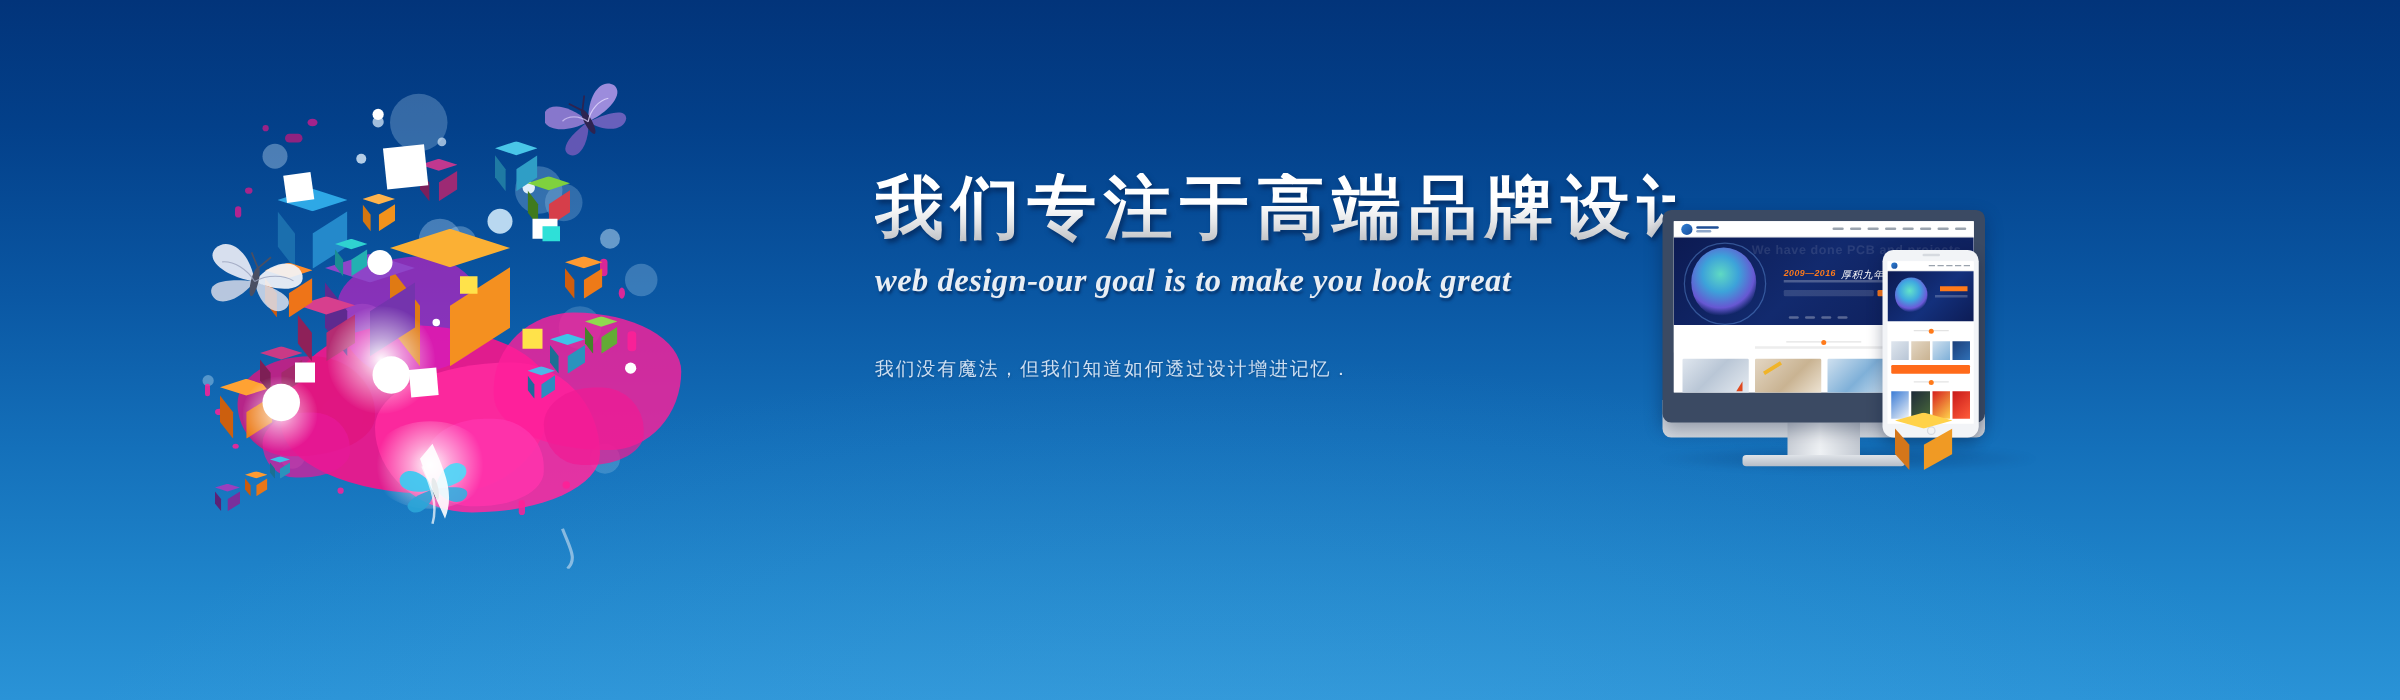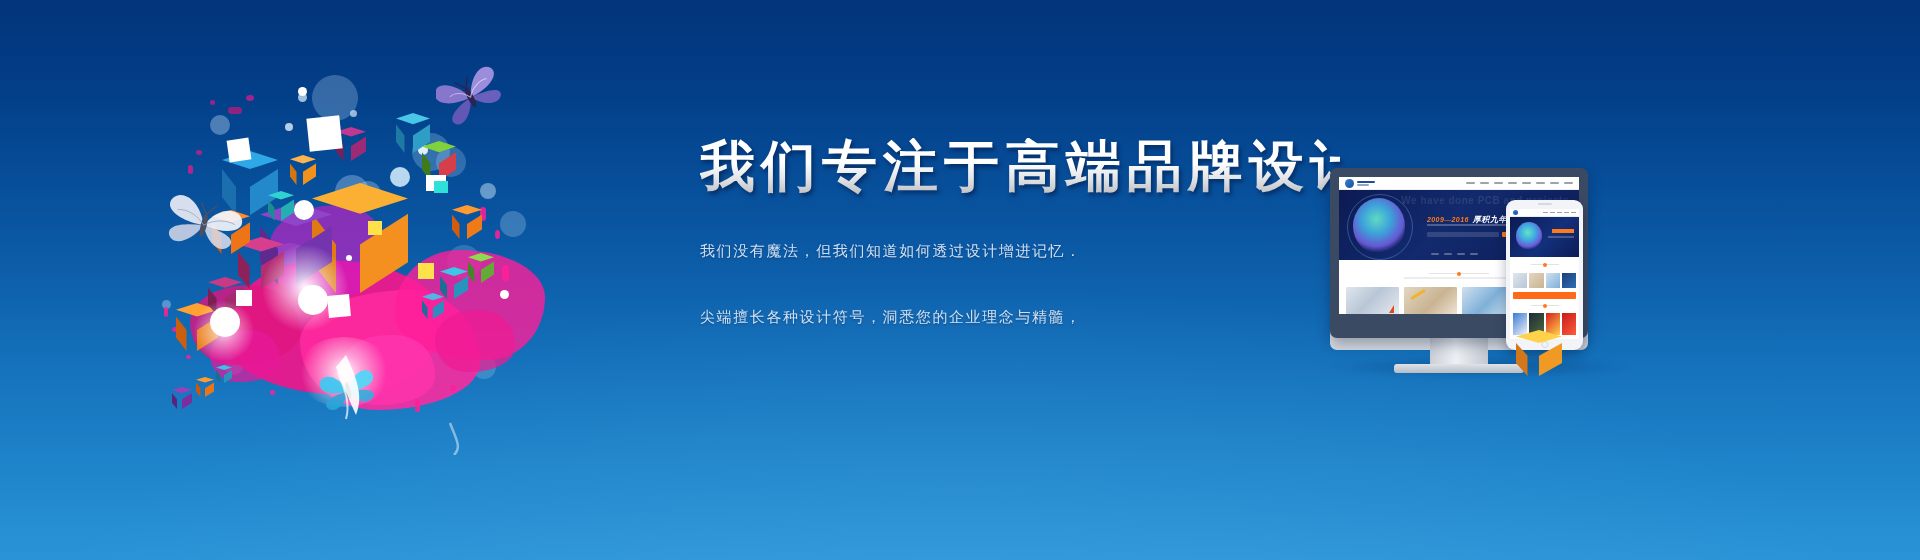--- a/index.html
+++ b/index.html
@@ -91,21 +91,20 @@
     letter-spacing:.4px; white-space:nowrap;
     color:#e9eef4;
     text-shadow:1px 2px 2px rgba(0,20,60,.5);
   }
   .para{ margin-top:40px; }
   .para p{
     font-family:"DejaVu Sans","Liberation Sans", sans-serif;
     font-size:15px; line-height:30px; letter-spacing:1.6px;
     color:#cfe0f2; white-space:nowrap;
     text-shadow:0 1px 2px rgba(0,20,60,.35);
-    margin-top:36px;
   }
 
   
   .devices{ position:absolute; left:1320px; top:160px; width:330px; height:230px; }
 
   
   .monitor{ position:absolute; left:10px; top:8px; width:258px; height:170px;
     background:#3b4a63; border-radius:7px; padding:9px 9px 24px 9px;
     box-shadow:0 6px 14px rgba(0,18,50,.35); }
   .mon-screen{ width:100%; height:100%; background:#ffffff; overflow:hidden; position:relative; }
@@ -131,21 +130,21 @@
   .hero-mesh{ position:absolute; left:14px; top:8px; width:52px; height:56px;
     border-radius:50%;
     background:radial-gradient(circle at 45% 38%, #63e3c8 0%, #3fa9e0 32%, #6b5ad8 60%, rgba(20,30,90,0) 74%);
     opacity:.95; }
   .hero-mesh-ring{ position:absolute; left:8px; top:4px; width:66px; height:66px; border-radius:50%;
     border:1px solid rgba(120,180,255,.35); }
   .hero-ghost{ position:absolute; right:10px; top:5px; font-size:10px; font-weight:bold;
     color:rgba(255,255,255,.10); letter-spacing:.5px; white-space:nowrap; }
   .hero-years{ position:absolute; left:88px; top:24px; display:flex; align-items:center; gap:4px; }
   .hy-num{ color:#ff7a1a; font-weight:bold; font-size:7px; letter-spacing:.4px; }
-  .hy-cn{ color:#ffffff; font-weight:bold; font-size:8px; letter-spacing:.6px; }
+  .hy-cn{ color:#ffffff; font-weight:normal; font-size:8px; letter-spacing:.6px; }
   .hero-sub{ position:absolute; left:88px; top:34px; width:96px; height:2px;
     background:rgba(255,255,255,.25); }
   .hero-line{ position:absolute; left:88px; top:42px; display:flex; align-items:center; gap:3px; }
   .hl-bar{ width:72px; height:5px; background:rgba(255,255,255,.14); border-radius:1px; }
   .hl-btn{ width:16px; height:5px; background:#ff7a1a; border-radius:1px; }
   .hero-dots{ position:absolute; left:92px; bottom:5px; display:flex; gap:5px; }
   .hd{ width:8px; height:2px; background:rgba(255,255,255,.3); border-radius:1px; }
   .site-mid{ background:#fff; padding:5px 0 3px; text-align:center; }
   .mid-title{ display:inline-block; font-size:4px; color:#233; font-weight:bold; }
   .mid-rule{ width:60px; height:1px; background:#e3e3e3; margin:3px auto; position:relative; }
@@ -426,23 +425,23 @@
 
     <svg class="art-layer" viewBox="0 0 420 400" style="pointer-events:none;">
       <path d="M196 300 C206 322, 214 340, 206 360 C200 346, 192 330, 186 312 Z" fill="#ffffff" opacity=".9"></path>
       <path d="M188 318 C196 336, 200 350, 196 364" stroke="#ffffff" stroke-width="2" fill="none" opacity=".7"></path>
       <path d="M300 368 C306 384, 312 392, 304 400" stroke="#dfe9f5" stroke-width="2.5" fill="none" opacity=".55"></path>
     </svg>
   </div>
 
   <div class="copy">
     <h1 class="headline">我们专注于高端品牌设计</h1>
+    <div class="subhead">web design-our goal is to make you look great</div>
     <div class="para">
       <p>我们没有魔法，但我们知道如何透过设计增进记忆．</p>
-      <p>尖端擅长各种设计符号，洞悉您的企业理念与精髓，</p>
     </div>
   </div>
 
   <div class="devices">
     <div class="dev-shadow"></div>
 
     <div class="mon-body-bottom"></div>
     <div class="mon-stand-neck"></div>
     <div class="mon-base"></div>
 

